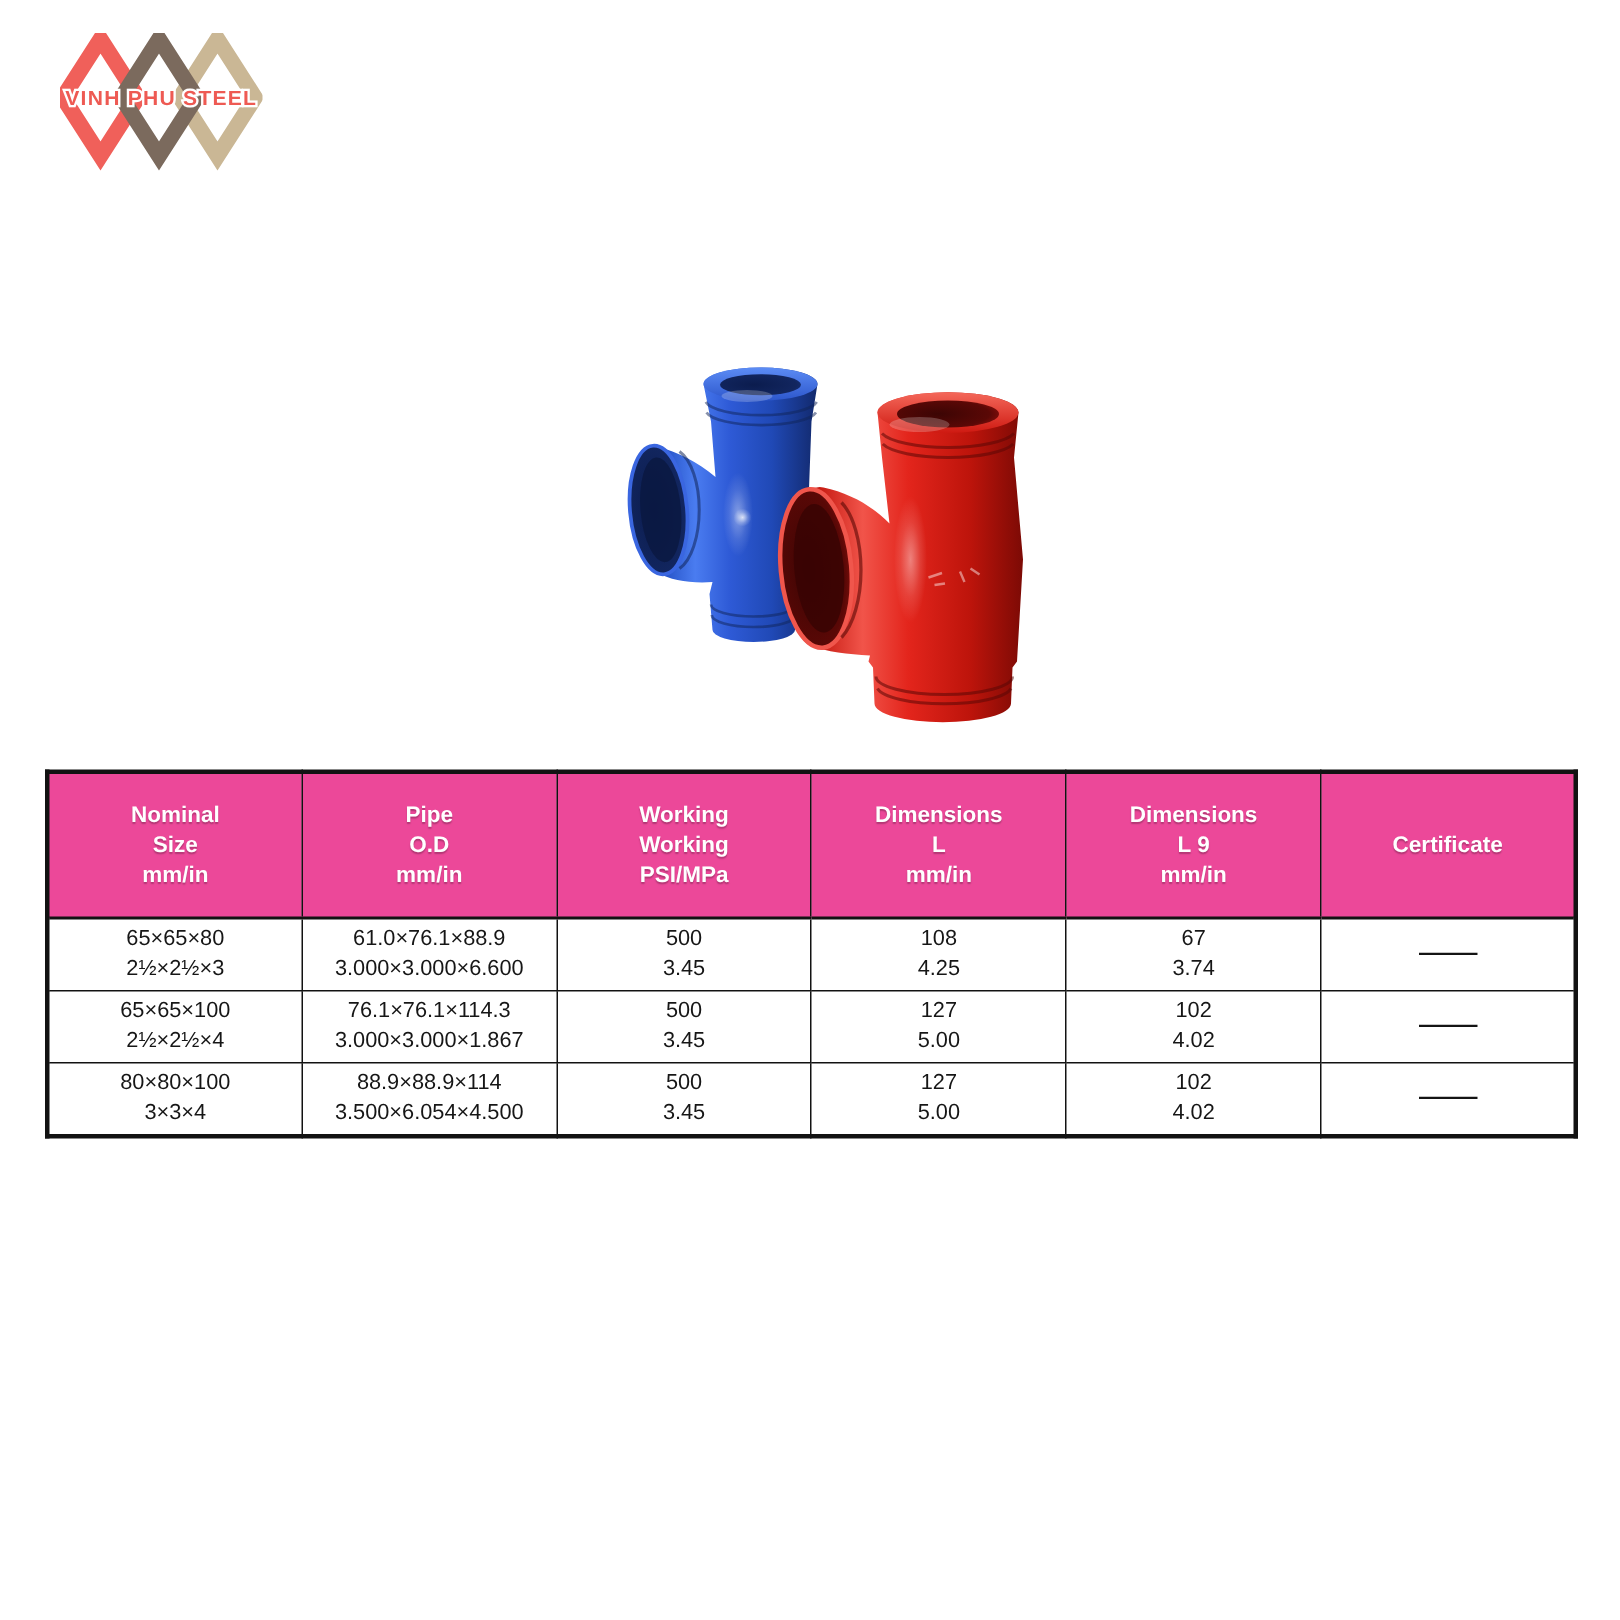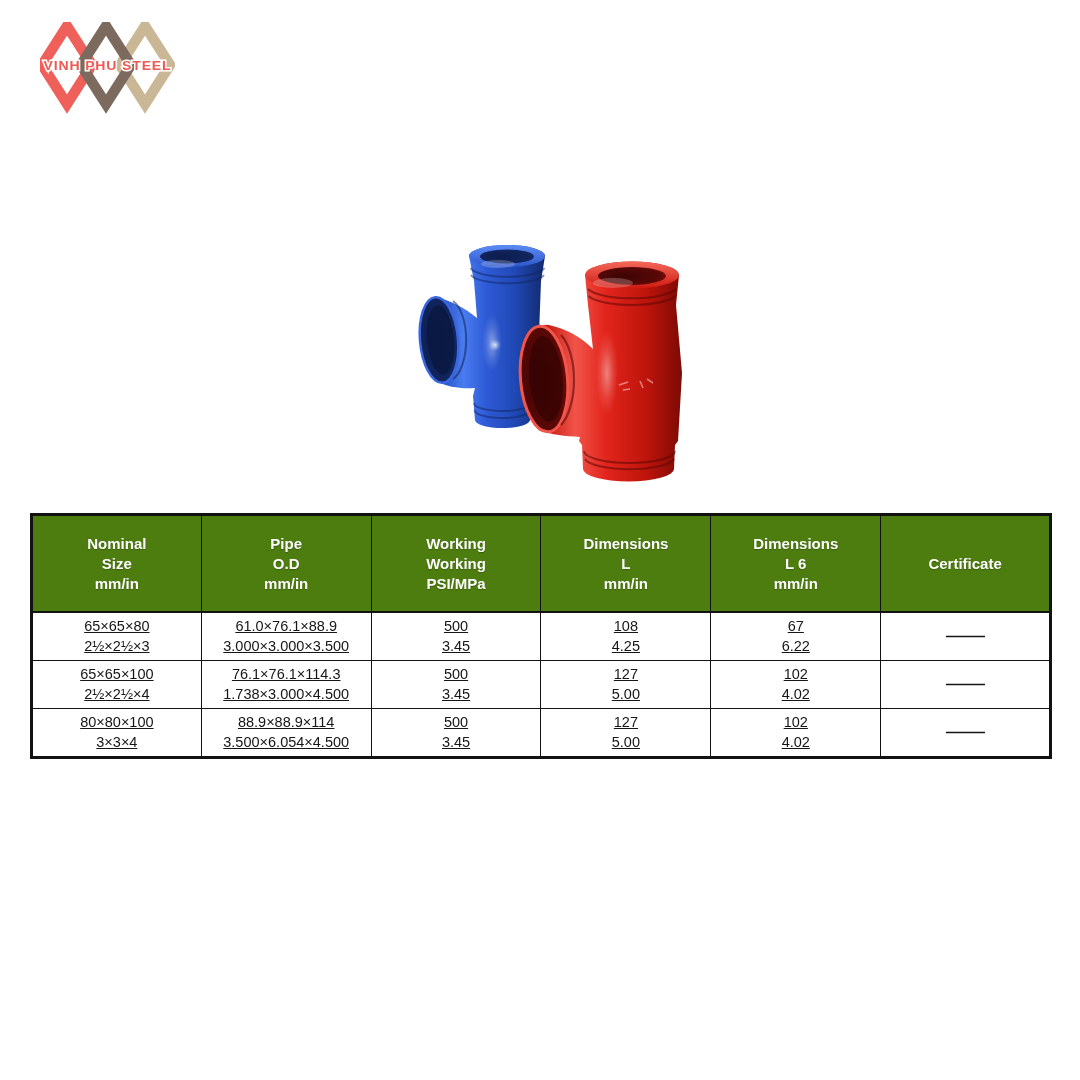--- a/index.html
+++ b/index.html
@@ -15,28 +15,28 @@
   .spec-table{
     position:absolute;left:30px;top:513px;width:1022px;height:237px;
     border-collapse:collapse;table-layout:fixed;
     font-family:"Liberation Sans",sans-serif;
   }
   .spec-table th,.spec-table td{
     border:1.6px solid #121212;text-align:center;vertical-align:middle;padding:0;
   }
   .spec-table{border:3px solid #121212;}
   .spec-table thead th{
-    background:#4d7c0f;color:#ffffff;font-weight:bold;font-size:15px;
+    background:#ec4899;color:#ffffff;font-weight:bold;font-size:15px;
     line-height:20px;height:95px;border-bottom:2.6px solid #121212;
     text-shadow:0 1px 1px rgba(0,0,0,0.25);
   }
   .spec-table tbody td{
     background:#ffffff;color:#161616;font-size:14.5px;line-height:19.5px;height:47px;
   }
-  .spec-table .l{white-space:nowrap;text-decoration:underline;}
+  .spec-table .l{white-space:nowrap;}
   .dash{
     display:inline-block;transform:scaleX(2.6);font-weight:bold;color:#141414;
     font-size:15px;letter-spacing:0;
   }
 </style>
 </head>
 <body>
 
 <div class="page">
 
@@ -189,62 +189,62 @@
           <div>Working</div>
           <div>PSI/MPa</div>
         </th>
         <th>
           <div>Dimensions</div>
           <div>L</div>
           <div>mm/in</div>
         </th>
         <th>
           <div>Dimensions</div>
-          <div>L 6</div>
+          <div>L 9</div>
           <div>mm/in</div>
         </th>
         <th>
           <div>Certificate</div>
         </th>
       </tr>
     </thead>
     <tbody>
       <tr>
         <td>
           <div class="l">65×65×80</div>
           <div class="l">2½×2½×3</div>
         </td>
         <td>
           <div class="l">61.0×76.1×88.9</div>
-          <div class="l">3.000×3.000×3.500</div>
+          <div class="l">3.000×3.000×6.600</div>
         </td>
         <td>
           <div class="l">500</div>
           <div class="l">3.45</div>
         </td>
         <td>
           <div class="l">108</div>
           <div class="l">4.25</div>
         </td>
         <td>
           <div class="l">67</div>
-          <div class="l">6.22</div>
+          <div class="l">3.74</div>
         </td>
         <td>
           <span class="dash">—</span>
         </td>
       </tr>
       <tr>
         <td>
           <div class="l">65×65×100</div>
           <div class="l">2½×2½×4</div>
         </td>
         <td>
           <div class="l">76.1×76.1×114.3</div>
-          <div class="l">1.738×3.000×4.500</div>
+          <div class="l">3.000×3.000×1.867</div>
         </td>
         <td>
           <div class="l">500</div>
           <div class="l">3.45</div>
         </td>
         <td>
           <div class="l">127</div>
           <div class="l">5.00</div>
         </td>
         <td>

